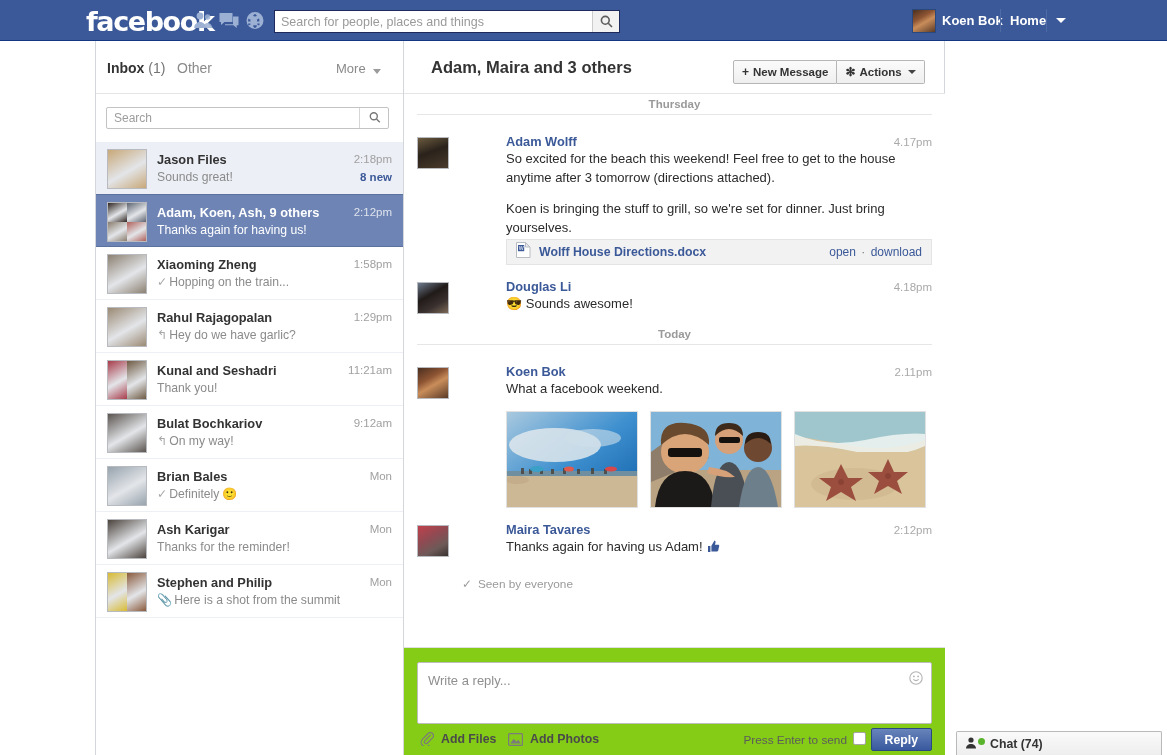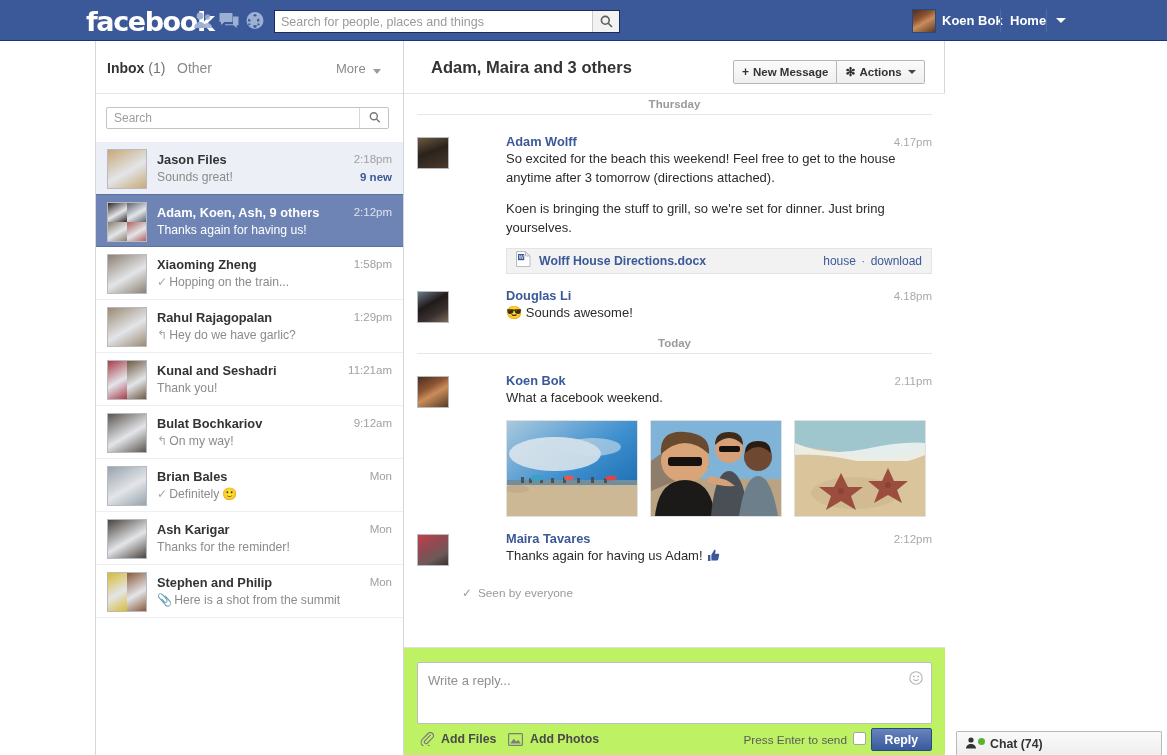--- a/index.html
+++ b/index.html
@@ -202,38 +202,38 @@
     width: 32px; height: 32px; flex: 0 0 32px; margin-top: 3px;
     border: 1px solid rgba(0,0,0,.15); overflow: hidden; background: #d8dbe0;
   }
   .msg-avatar .p { width: 100%; height: 100%; }
   .msg-body { flex: 1; margin-left: 13px; min-width: 0; }
   .msg-author { font-size: 12.8px; font-weight: bold; color: #3b5998; cursor: pointer; }
   .msg-time { position: absolute; right: 0; top: 6px; font-size: 11.5px; color: #a9a9a9; }
   .msg-p { font-size: 13px; color: #2b2b2b; line-height: 18.5px; margin: 1px 0 0 0; }
   .msg-p + .msg-p { margin-top: 13px; }
   .attach {
-    margin-top: 11px; background: #f2f2f2; border: 1px solid #e4e4e4;
+    margin-top: 2px; background: #f2f2f2; border: 1px solid #e4e4e4;
     height: 26px; display: flex; align-items: center; padding: 0 9px;
     position: relative;
   }
   .attach-name { font-size: 12.3px; font-weight: bold; color: #3b5998; cursor: pointer; margin-left: 8px; }
   .attach-actions { position: absolute; right: 9px; font-size: 12px; color: #3b5998; }
   .attach-actions a { color: #3b5998; text-decoration: none; cursor: pointer; }
   .attach-actions .dot { color: #777; margin: 0 2px; }
   .photos { display: flex; gap: 12px; margin-top: 12px; }
   .photo { width: 132px; height: 97px; border: 1px solid rgba(0,0,0,.12); overflow: hidden; cursor: pointer; }
   .seen { font-size: 11.8px; color: #9a9a9a; margin-top: 9px; margin-left: 45px; }
   .seen .chk { color: #9a9a9a; margin-right: 6px; }
   .like-thumb { display: inline-block; vertical-align: -2px; margin-left: 4px; }
 
   
   #composer {
     position: absolute; left: 0; top: 553px; width: 541px; height: 108px;
-    background: #bef264; border-top: 1px solid #dddfe2;
+    background: #84cc16; border-top: 1px solid #dddfe2;
   }
   #reply-box {
     position: absolute; left: 13px; top: 14px; width: 515px; height: 62px;
     background: #fff; border: 1px solid #bdbdbd; border-radius: 2px;
   }
   #reply-text {
     position: absolute; left: 0; top: 0; width: 485px; height: 60px;
     border: 0; outline: none; resize: none; padding: 9px 10px;
     font-size: 13px; color: #333; font-family: "Liberation Sans", sans-serif;
     background: transparent; line-height: 17px;
@@ -375,21 +375,21 @@
     </div>
     <div id="conv-list">
         <div class="conv-row unread">
           <div class="conv-avatar">
             <div class="p" style="background: linear-gradient(150deg, rgb(200, 168, 120) 0%, rgba(255, 255, 255, 0.28) 55%, rgb(200, 168, 120) 100%);"></div>
           </div>
           <div class="conv-body">
             <div class="conv-name">Jason Files</div>
             <div class="conv-snippet"><span>Sounds great!</span></div>
             <div class="conv-time">2:18pm</div>
-            <div class="conv-badge">9 new</div>
+            <div class="conv-badge">8 new</div>
           </div>
         </div>
         <div class="conv-row active">
           <div class="conv-avatar split4">
             <div class="p" style="background: linear-gradient(150deg, rgb(47, 38, 34) 0%, rgba(255, 255, 255, 0.28) 55%, rgb(47, 38, 34) 100%);"></div>
             <div class="p" style="background: linear-gradient(150deg, rgb(93, 100, 112) 0%, rgba(255, 255, 255, 0.28) 55%, rgb(93, 100, 112) 100%);"></div>
             <div class="p" style="background: linear-gradient(150deg, rgb(138, 125, 110) 0%, rgba(255, 255, 255, 0.28) 55%, rgb(138, 125, 110) 100%);"></div>
             <div class="p" style="background: linear-gradient(150deg, rgb(176, 96, 90) 0%, rgba(255, 255, 255, 0.28) 55%, rgb(176, 96, 90) 100%);"></div>
           </div>
           <div class="conv-body">
@@ -494,21 +494,21 @@
             <span>
               <svg width="15" height="16" viewBox="0 0 15 16">
                 <path d="M.5.5h9l4.5 4.5v10.5H.5z" fill="#fff" stroke="#b9bcc2"></path>
                 <path d="M9.5.5L14 5h-4.5z" fill="#e6e8ec" stroke="#b9bcc2"></path>
                 <rect x="2" y="3" width="6.2" height="6.2" fill="#3b5998"></rect>
                 <text x="5.1" y="8.1" font-size="5.2" fill="#fff" text-anchor="middle" font-family="Liberation Sans">W</text>
               </svg>
             </span>
             <span class="attach-name">Wolff House Directions.docx</span>
             <span class="attach-actions">
-              <a>house</a><span class="dot"> · </span><a>download</a>
+              <a>open</a><span class="dot"> · </span><a>download</a>
             </span>
           </div>
         </div>
       </div>
 
       <div class="msg">
         <div class="msg-avatar">
           <div class="p" style="background:linear-gradient(150deg,#6d7a8c 0%,#201a18 40%,#3b3230 70%,#7d6a58 100%)"></div>
         </div>
         <div class="msg-body">

